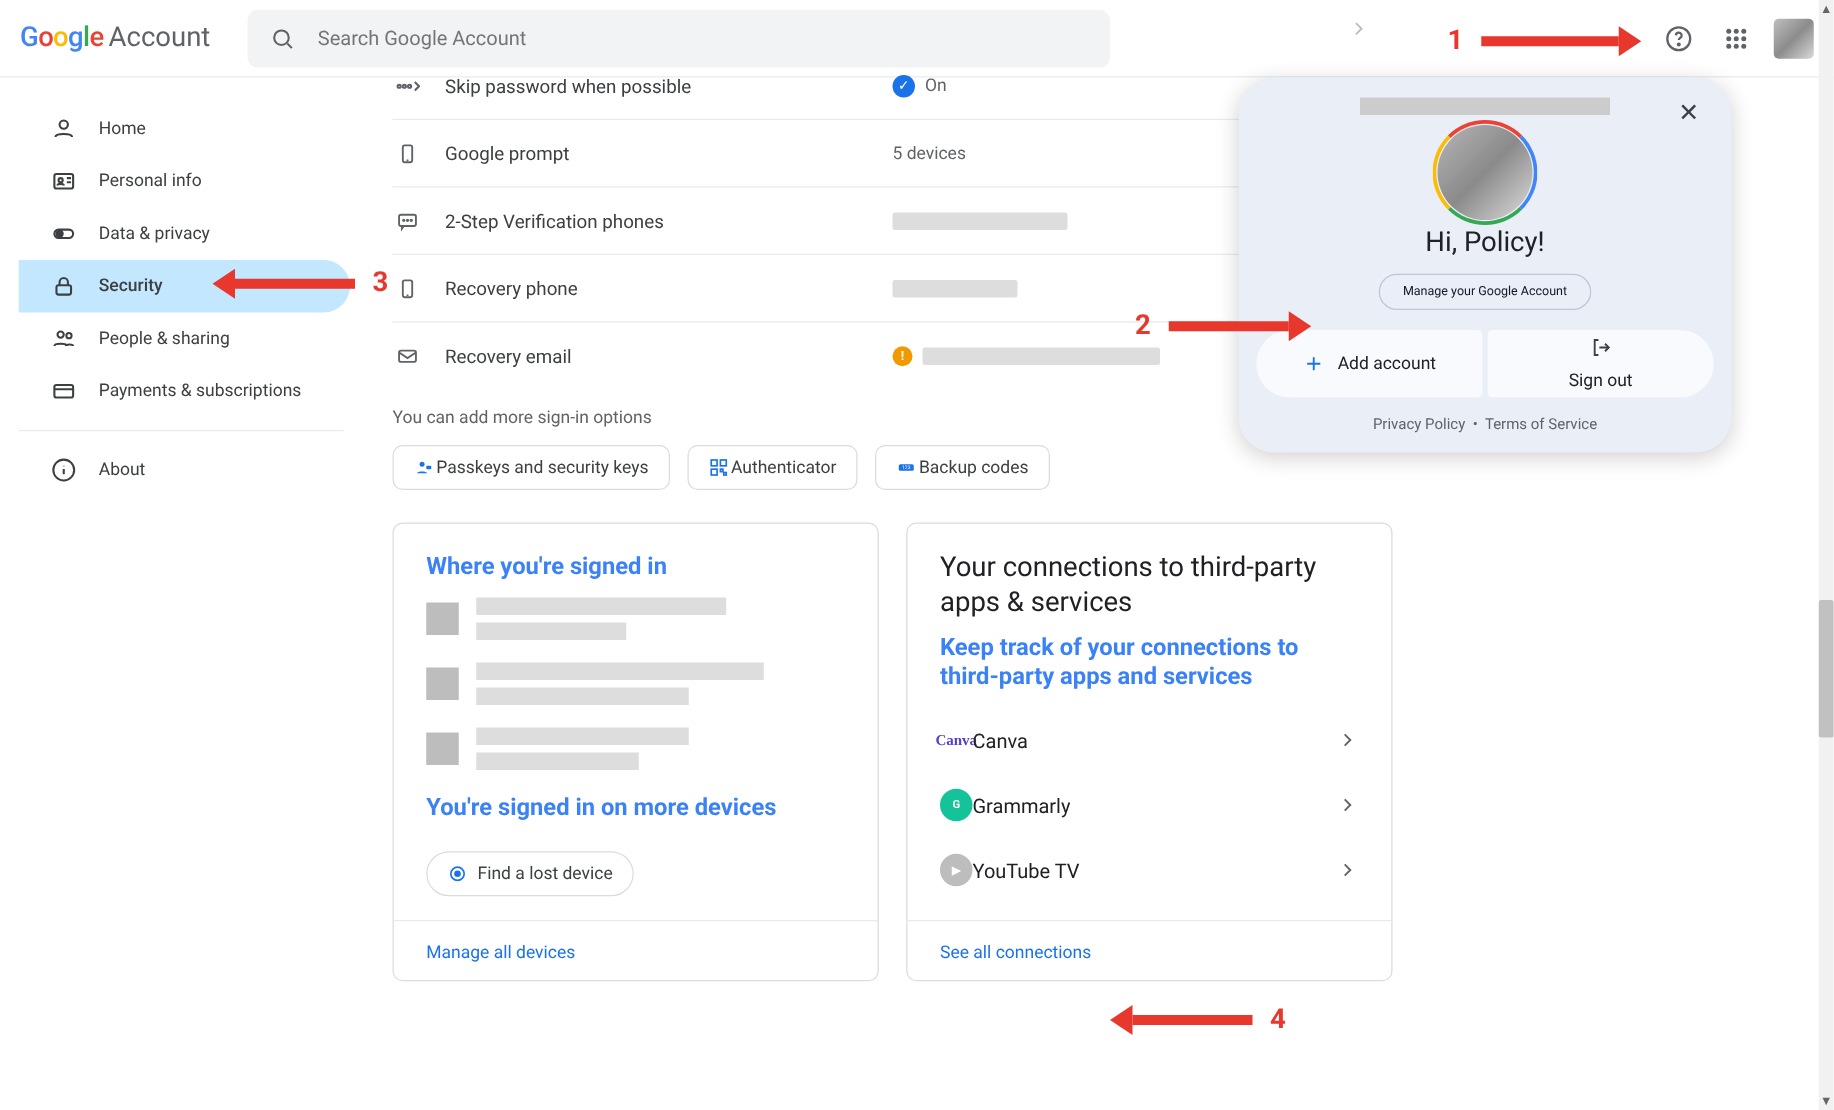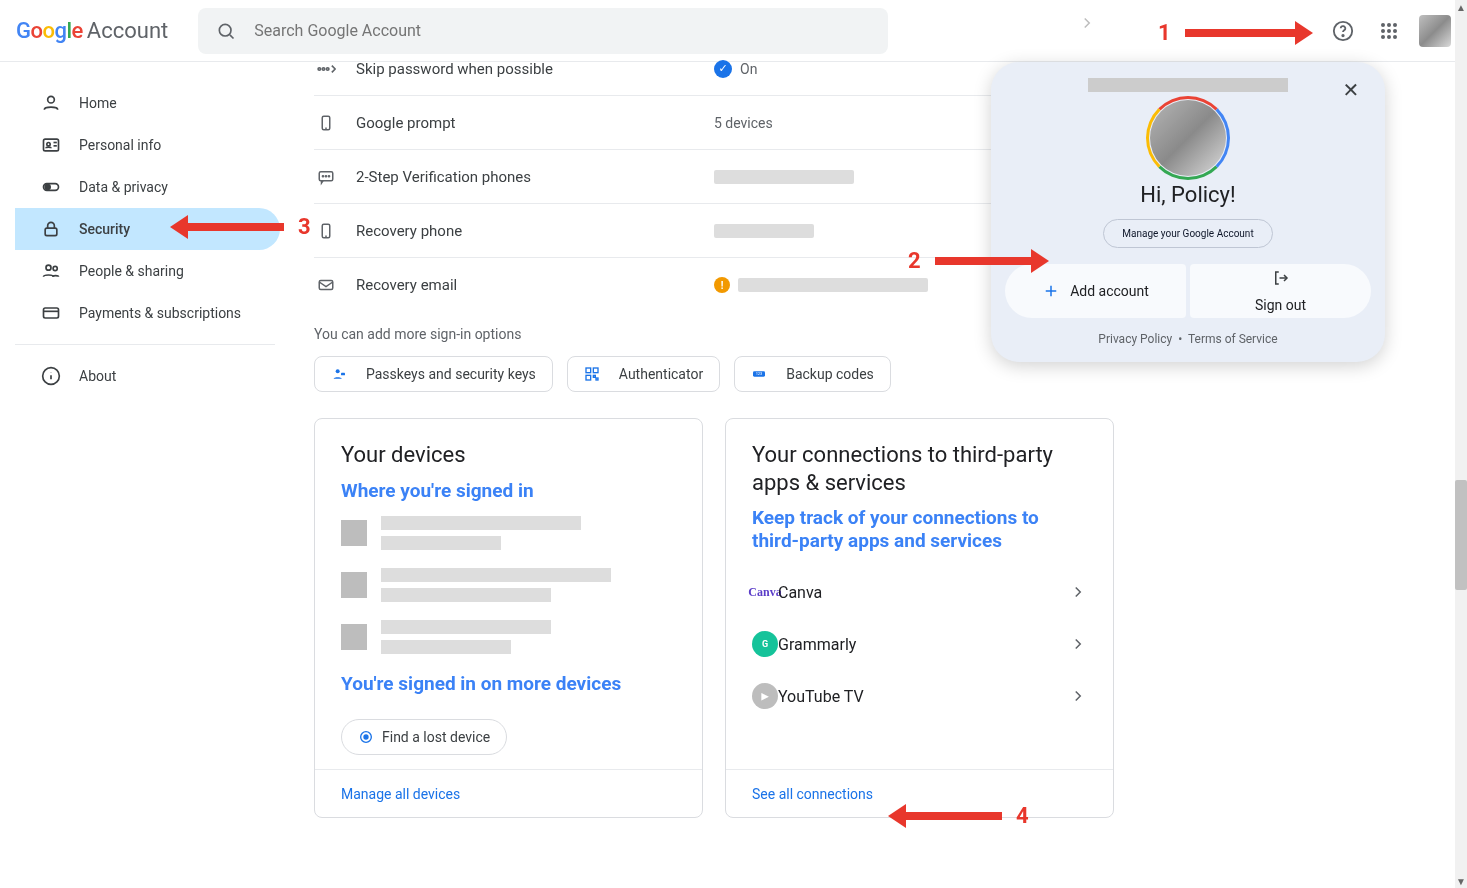--- a/index.html
+++ b/index.html
@@ -30,21 +30,21 @@
   .main { position: absolute; left: 314px; top: 42px; width: 800px; }
   .row { display: flex; align-items: center; height: 54px; border-bottom: 1px solid #e8eaed; gap: 18px; padding-right: 10px; cursor: pointer; }
   .row .ric { width: 24px; display: flex; align-items: center; justify-content: center; color: #5f6368; }
   .row .rlabel { width: 340px; font-size: 15px; color: #3c4043; }
   .row .rval { font-size: 14px; color: #5f6368; display: flex; align-items: center; gap: 8px; }
   .check-blue { width: 18px; height: 18px; background: #1a73e8; border-radius: 50%; display: flex; align-items: center; justify-content: center; color: #fff; font-size: 11px; }
   .warn-o { width: 16px; height: 16px; background: #f29900; border-radius: 50%; display: flex; align-items: center; justify-content: center; color: #fff; font-size: 10px; font-weight: bold; }
   .redact { background: #ddd; height: 14px; border-radius: 2px; }
   .hint { margin-top: 14px; font-size: 14px; color: #5f6368; }
   .chiprow { display: flex; gap: 14px; margin-top: 14px; }
-  .chip { border: 1px solid #dadce0; border-radius: 8px; height: 36px; padding: 0 16px; display: flex; align-items: center; gap: 19px; font-size: 14px; color: #3c4043; cursor: pointer; }
+  .chip { border: 1px solid #dadce0; border-radius: 8px; height: 36px; padding: 0 16px; display: flex; align-items: center; gap: 2px; font-size: 14px; color: #3c4043; cursor: pointer; }
   .chipic { width: 16px; height: 16px; color: #1a73e8; }
 
   .cards-row { display: flex; gap: 22px; margin-top: 26px; }
   .card { border: 1px solid #dadce0; border-radius: 8px; width: 389px; display: flex; flex-direction: column; }
   .card-pad { padding: 22px 26px 14px 26px; }
   .card h2 { font-size: 22px; font-weight: 400; color: #202124; margin-bottom: 10px; line-height: 1.25; }
   .card .sub { font-size: 19px; color: #3b82f6; margin-bottom: 14px; font-weight: bold; }
   .conn-item { display: flex; align-items: center; height: 52px; cursor: pointer; }
   .conn-ic { width: 26px; height: 26px; border-radius: 50%; display: flex; align-items: center; justify-content: center; font-size: 9px; font-weight: bold; color: #fff; }
   .conn-item .chv { margin-left: auto; color: #5f6368; }
@@ -288,21 +288,20 @@
           <text x="12" y="14" font-size="6" fill="#fff" text-anchor="middle">123</text>
         </svg>
       <span>Backup codes</span>
     </div>
   </div>
 
   <div class="cards-row">
 
     <div class="card">
       <div class="card-pad">
-        <h2>Your devices</h2>
         <div class="sub">Where you're signed in</div>
 
         <div class="dev-item">
           <div class="dev-ic"></div>
           <div class="dev-text">
               <div class="l1" style="width:200px"></div>
               <div class="l2" style="width:120px"></div>
             </div>
         </div>
         <div class="dev-item">

